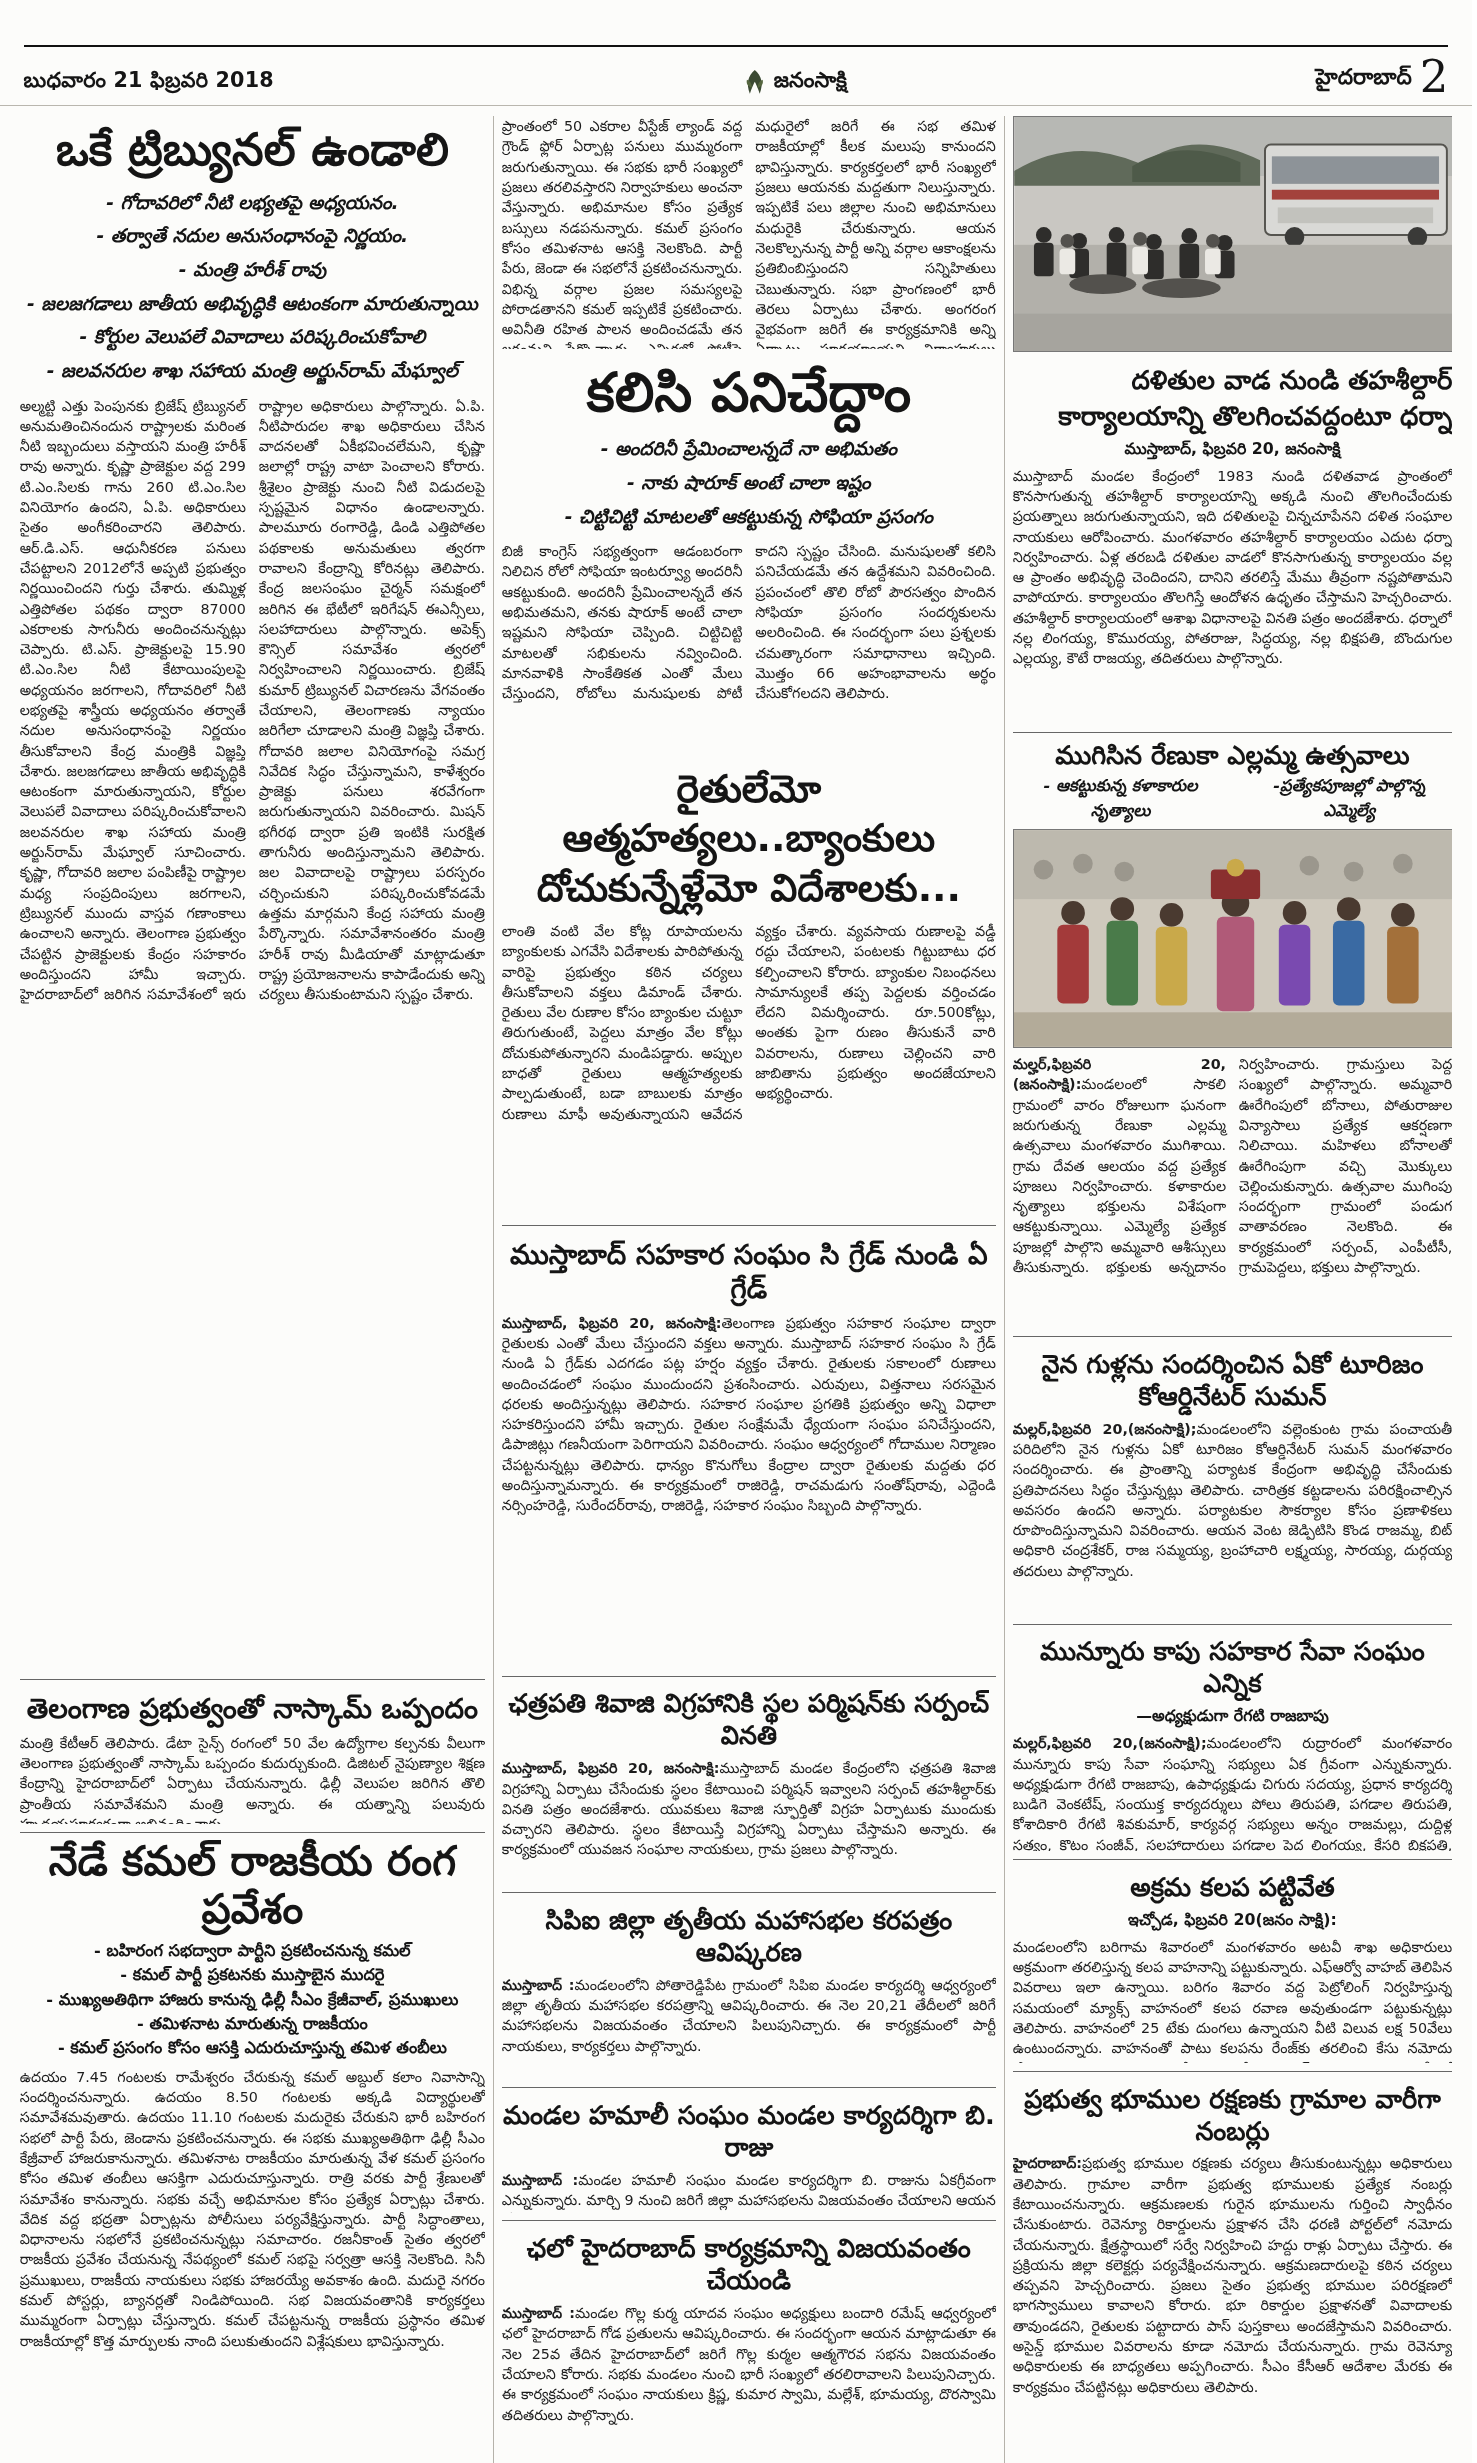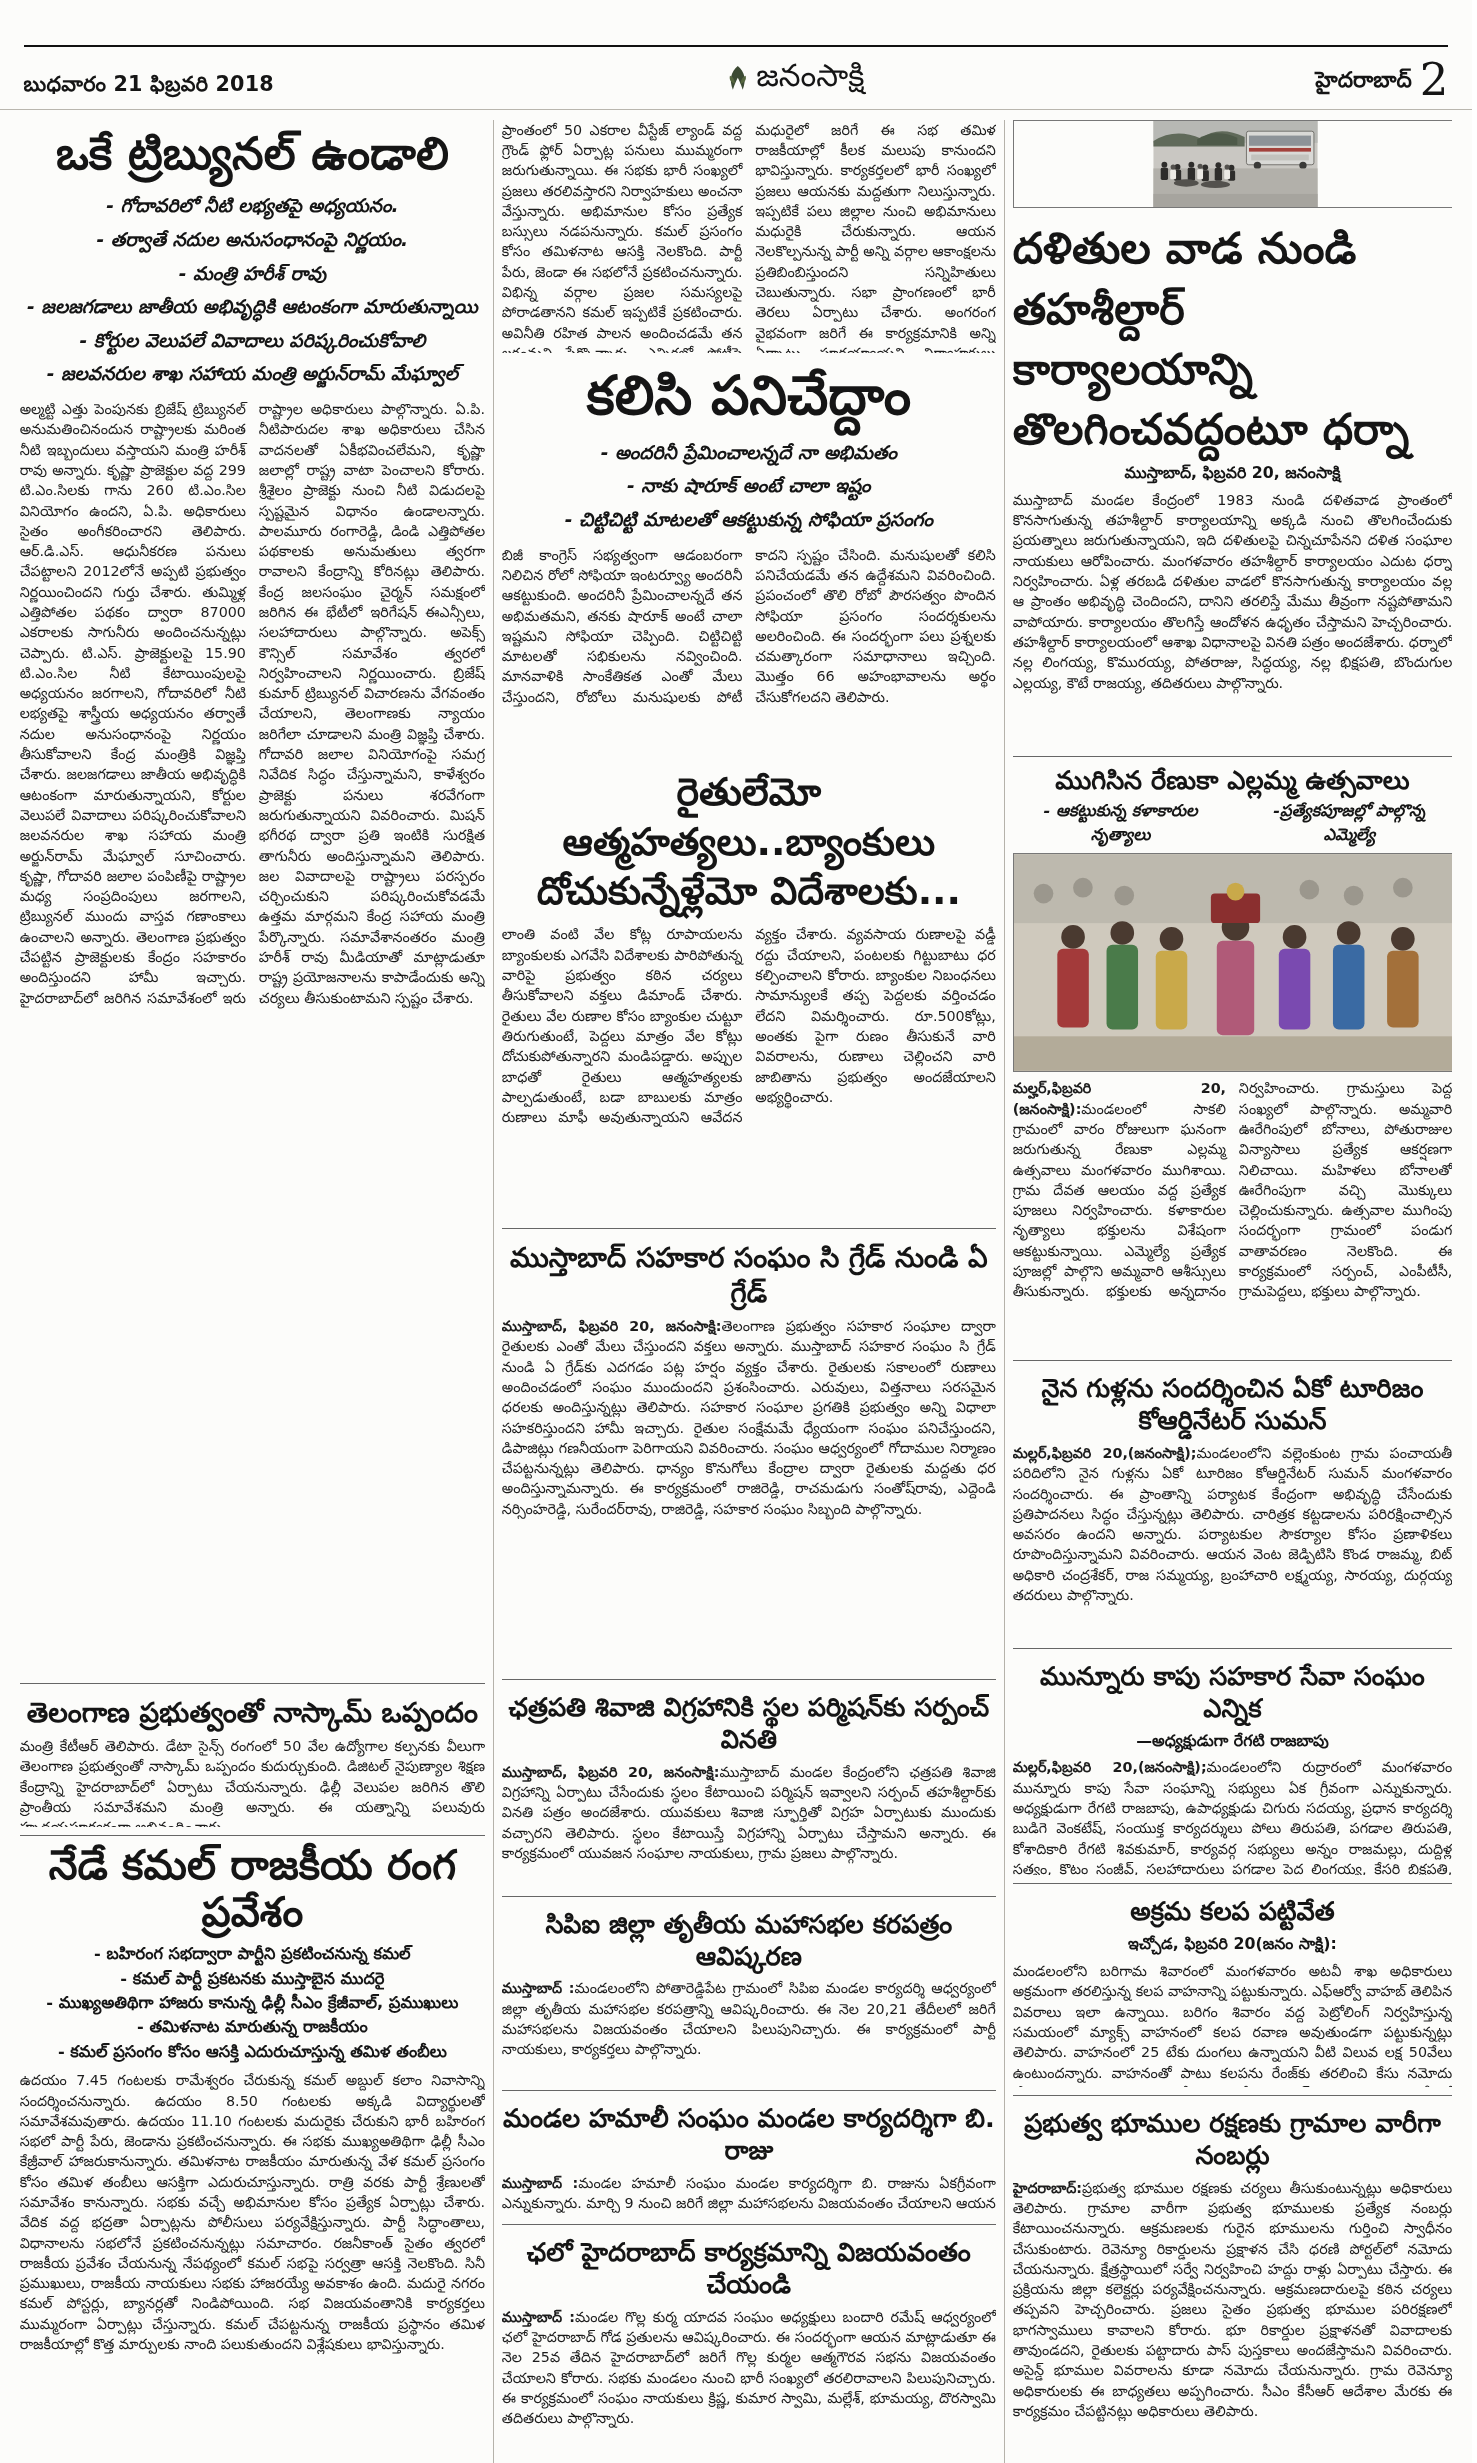--- a/index.html
+++ b/index.html
@@ -5,36 +5,36 @@
   html,body{margin:0;padding:0;}
   .page{width:1472px;height:2464px;background:#fcfcfa;position:relative;
         font-family:"DejaVu Sans","Liberation Sans",sans-serif;color:#151515;overflow:hidden;}
   
   .topbar{border-top:2px solid #111;margin:45px 23.6px 0;}
   .header{display:flex;justify-content:space-between;align-items:flex-end;
           padding:9.9px 23.6px 7.9px;border-bottom:1px solid #b9b6ae;}
   .hdr-date{font-size:20.7px;font-weight:bold;letter-spacing:0.2px;}
   .masthead{display:flex;align-items:center;gap:5.9px;}
   .masthead .logo-glyph{width:25.6px;height:29.6px;display:inline-block;}
-  .masthead .mast-text{font-size:31px;font-weight:normal;}
+  .masthead .mast-text{font-size:21px;font-weight:bold;}
   .hdr-right{display:flex;align-items:flex-end;gap:7.9px;}
   .hdr-edition{font-size:21.7px;font-weight:bold;padding-bottom:3.9px;}
   .hdr-pageno{font-size:45px;font-weight:300;line-height:.9;font-family:"DejaVu Serif","Liberation Serif",serif;}
   
   .content{display:flex;gap:7.9px;padding:9.9px 19.7px 0;height:2354px;}
   .vdiv{width:1px;background:#b5b2aa;}
   .zone{overflow:hidden;display:flex;flex-direction:column;}
   .zl{width:471px;} .zm{width:500px;} .zr{width:445px;}
   
   .bt{font-size:14.3px;line-height:1.42;text-align:justify;color:#1c1c1c;overflow:hidden;margin:0;}
   .cols2{column-count:2;column-gap:12.8px;}
   .h-main{font-size:45px;font-weight:bold;text-align:center;line-height:1.15;margin:7.9px 0 9.9px;}
   .h-kalisi{font-size:54px;font-weight:bold;text-align:center;line-height:1.1;margin:13.8px 0 9.9px;}
   .h-mid2{font-size:38px;font-weight:bold;text-align:center;line-height:1.3;margin:11.8px 0 7.9px;}
-  .h-right{font-size:43px;font-weight:bold;text-align:left;line-height:1.4;margin:9.9px 0 3.9px;}
+  .h-right{font-size:26px;font-weight:bold;text-align:right;line-height:1.4;margin:9.9px 0 3.9px;}
   .sub{font-size:27.6px;font-weight:bold;text-align:center;line-height:1.25;margin:9.9px 0 5.9px;}
   .sub-sm{font-size:25.6px;}
   .blt{font-weight:bold;text-align:center;font-size:18.7px;line-height:1.8;font-style:italic;}
   .blt-sm{font-weight:bold;text-align:center;font-size:16.3px;line-height:1.5;}
   .byline{font-weight:bold;text-align:center;font-size:15.8px;margin:2px 0 3.9px;}
   .dl{font-weight:bold;}
   .dl-c{font-weight:bold;text-align:center;font-size:15.8px;margin:2px 0 3.9px;}
   .hr{border-top:1px solid #666;margin:7.9px 0 2px;}
   .photo{border:1px solid #777;display:block;}
 </style>

